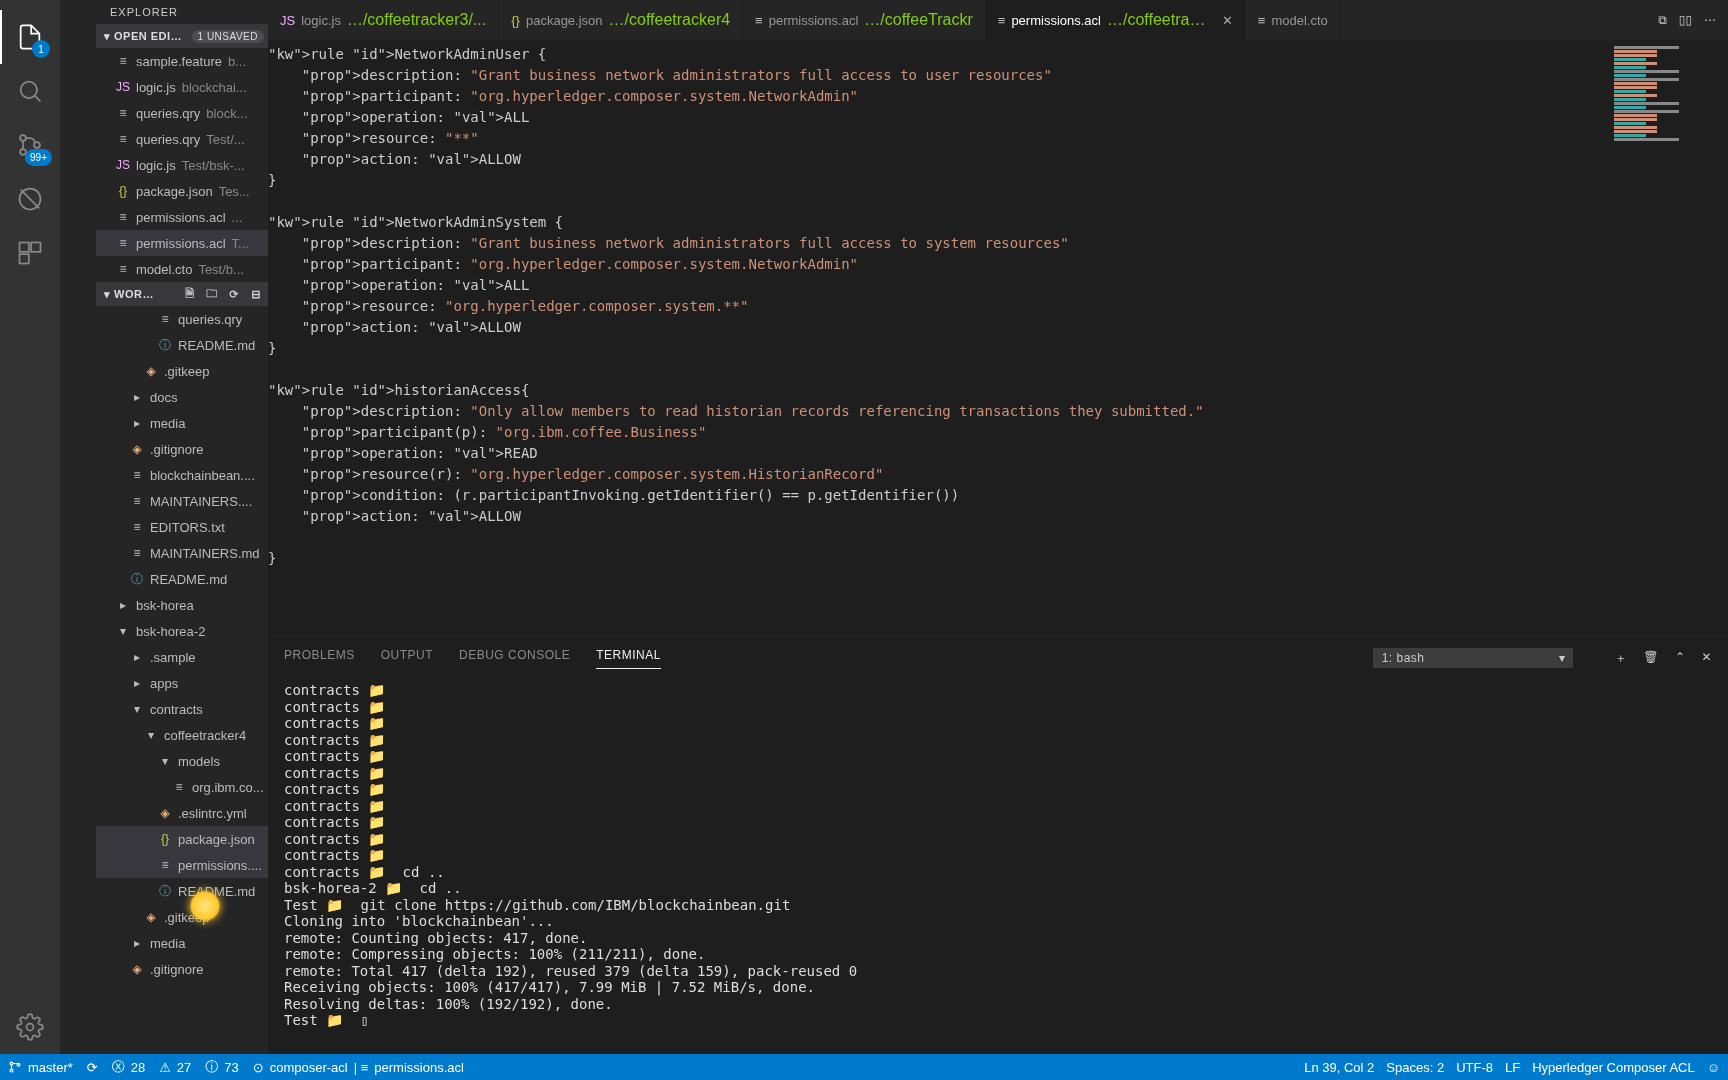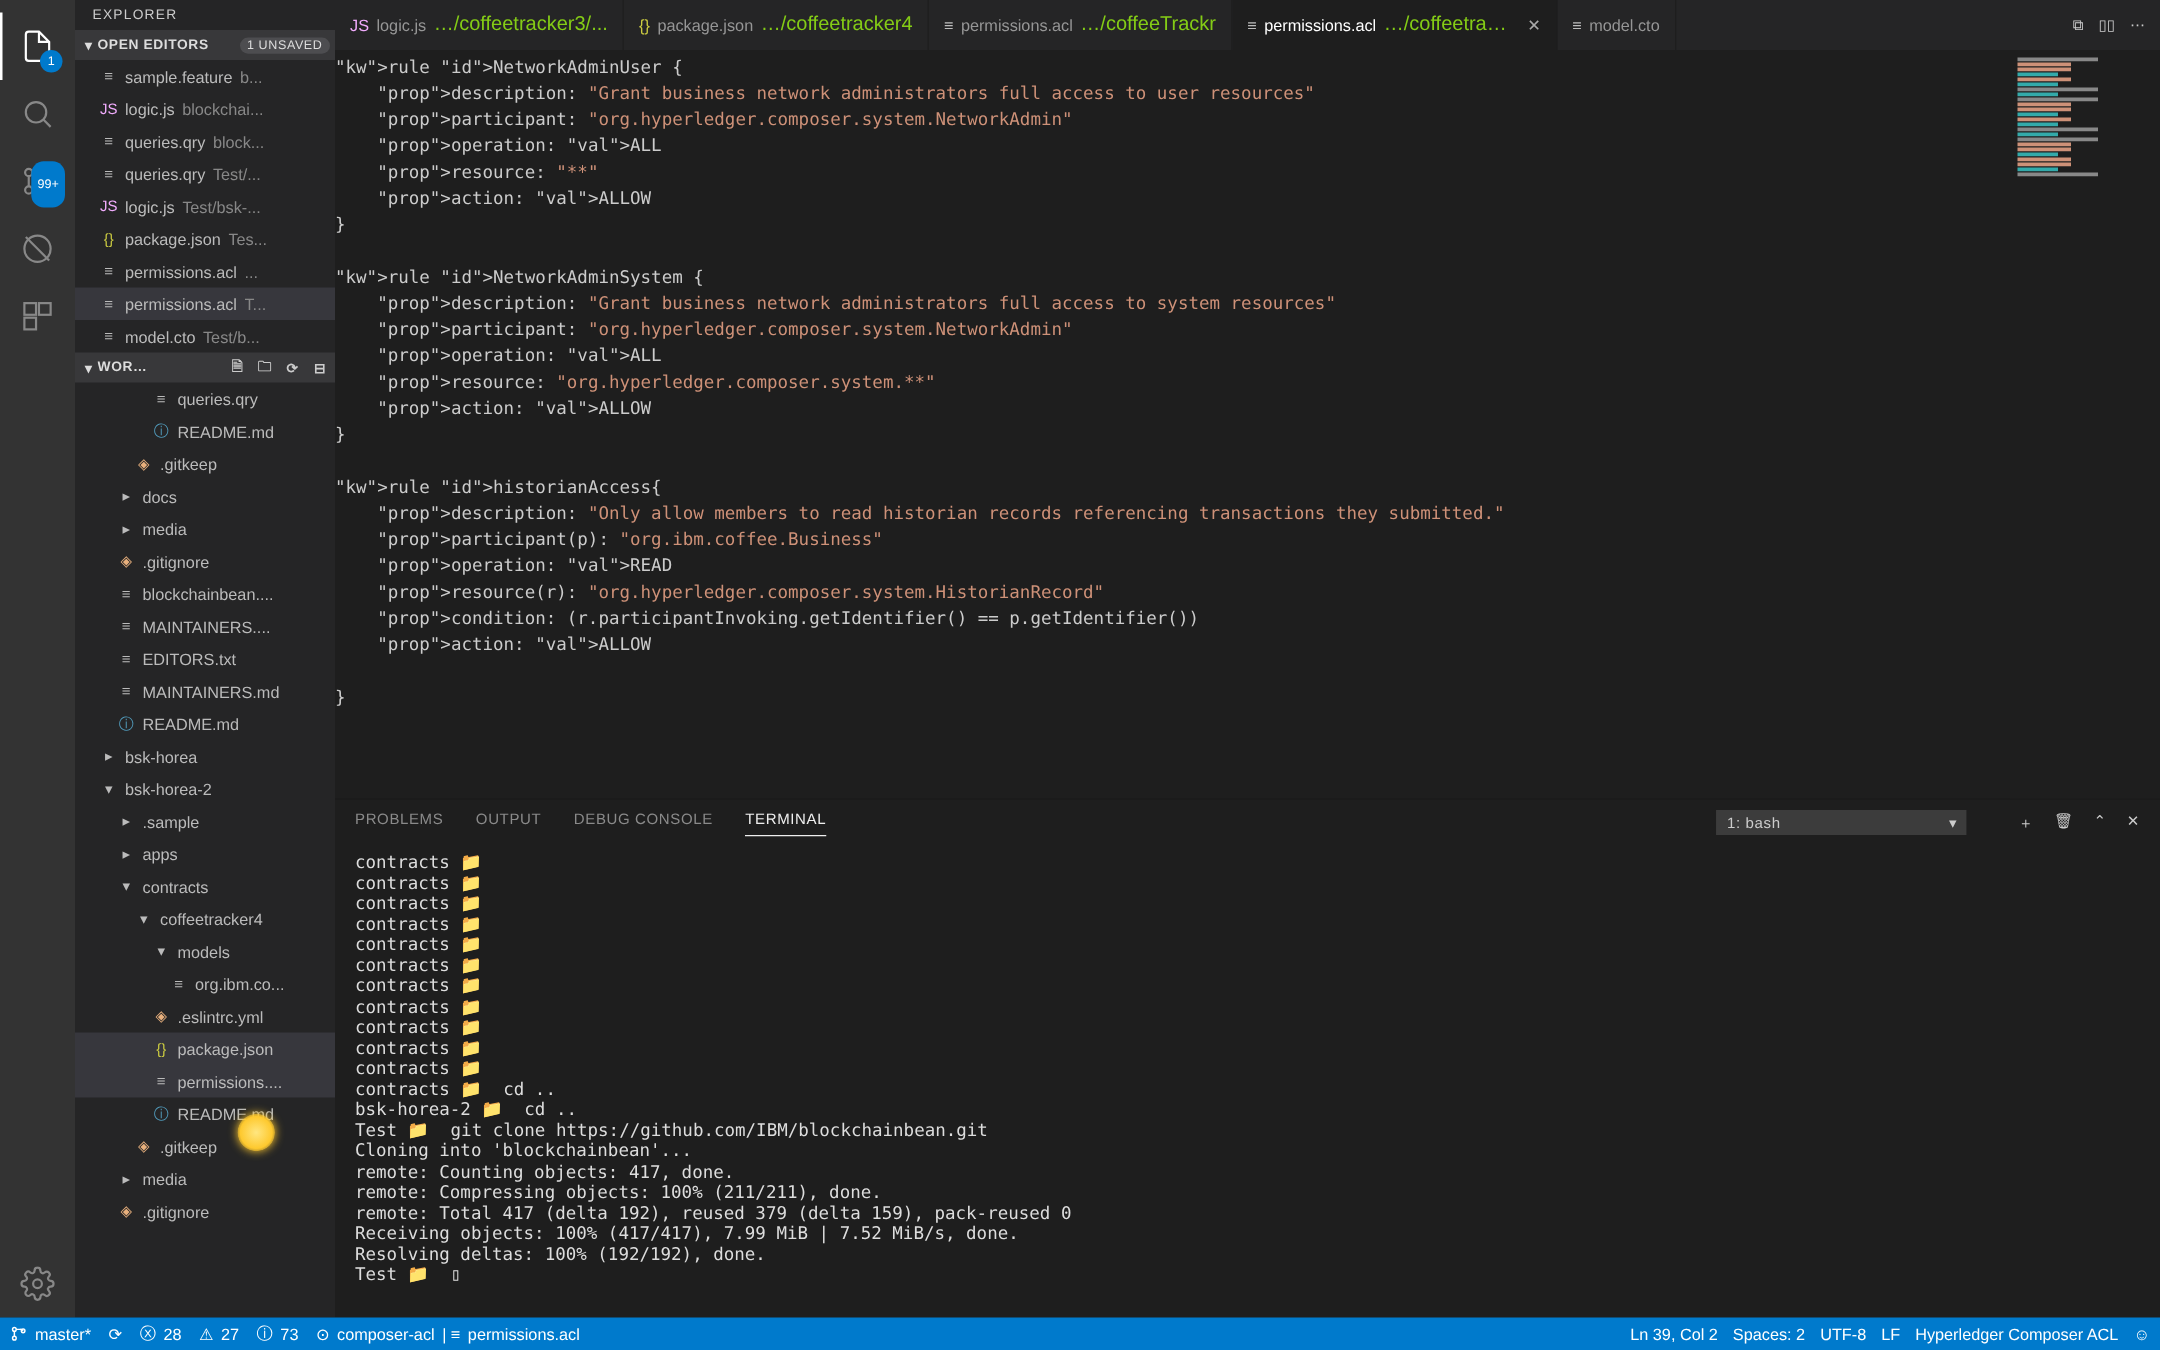--- a/index.html
+++ b/index.html
@@ -6,27 +6,27 @@
 body { font-family: "SF Pro Text","Segoe UI",Helvetica,Arial,sans-serif; font-size:12px; background:#1e1e1e; color:#ccc; overflow:hidden; width:1728px; height:1080px; }
 
 .app { display:flex; width:1728px; height:1080px; flex-direction:column; }
 .main-row { display:flex; flex:1; min-height:0; }
 
 
 .activitybar { width:60px; background:#333333; display:flex; flex-direction:column; align-items:center; padding-top:10px; }
 .act-icon { width:60px; height:54px; display:flex; align-items:center; justify-content:center; position:relative; color:#888; cursor:pointer;}
 .act-icon.active { color:#fff; }
 .act-icon.active::before { content:""; position:absolute; left:0; top:0; bottom:0; width:2px; background:#fff; }
-.badge { position:absolute; bottom:6px; right:8px; background:#007acc; color:#fff; border-radius:10px; font-size:10px; padding:13px 5px; }
+.badge { position:absolute; bottom:6px; right:8px; background:#007acc; color:#fff; border-radius:10px; font-size:10px; padding:3px 5px; }
 .badge-circ { position:absolute; bottom:6px; right:10px; width:18px; height:18px; background:#007acc; color:#fff; border-radius:50%; font-size:10px; display:flex; align-items:center; justify-content:center;}
 .act-spacer { flex:1; }
 .act-icon svg { width:28px; height:28px; }
 
 
-.sidebar { width:208px; background:#252526; display:flex; flex-direction:column; font-size:13px; color:#bbb; }
+.sidebar { width:208px; background:#252526; display:flex; flex-direction:column; font-size:13px; color:#bbb;padding-left:36px; }
 .sb-title { padding:6px 14px; font-size:11px; letter-spacing:1px; color:#ccc;}
 .sb-section-head { display:flex; align-items:center; height:24px; padding:0 4px; background:#38383a; color:#ddd; font-size:11px; font-weight:700; letter-spacing:0.5px;}
 .sb-section-head .chev { margin:0 4px; }
 .sb-section-head .label { flex:1; white-space:nowrap; overflow:hidden; text-overflow:ellipsis;}
 .sb-badge { background:#4d4d50; padding:1px 6px; border-radius:8px; font-size:10px; font-weight:400; margin-left:4px; white-space:nowrap;}
 .sb-toolbar { display:flex; gap:6px; margin-left:auto; }
 .sb-toolbar span { width:16px; height:16px; color:#ccc; display:flex; align-items:center; justify-content:center;}
 
 .file-list { overflow:hidden; }
 .file-row { display:flex; align-items:center; height:26px; padding-left:8px; white-space:nowrap; overflow:hidden; text-overflow:ellipsis; cursor:pointer;}

